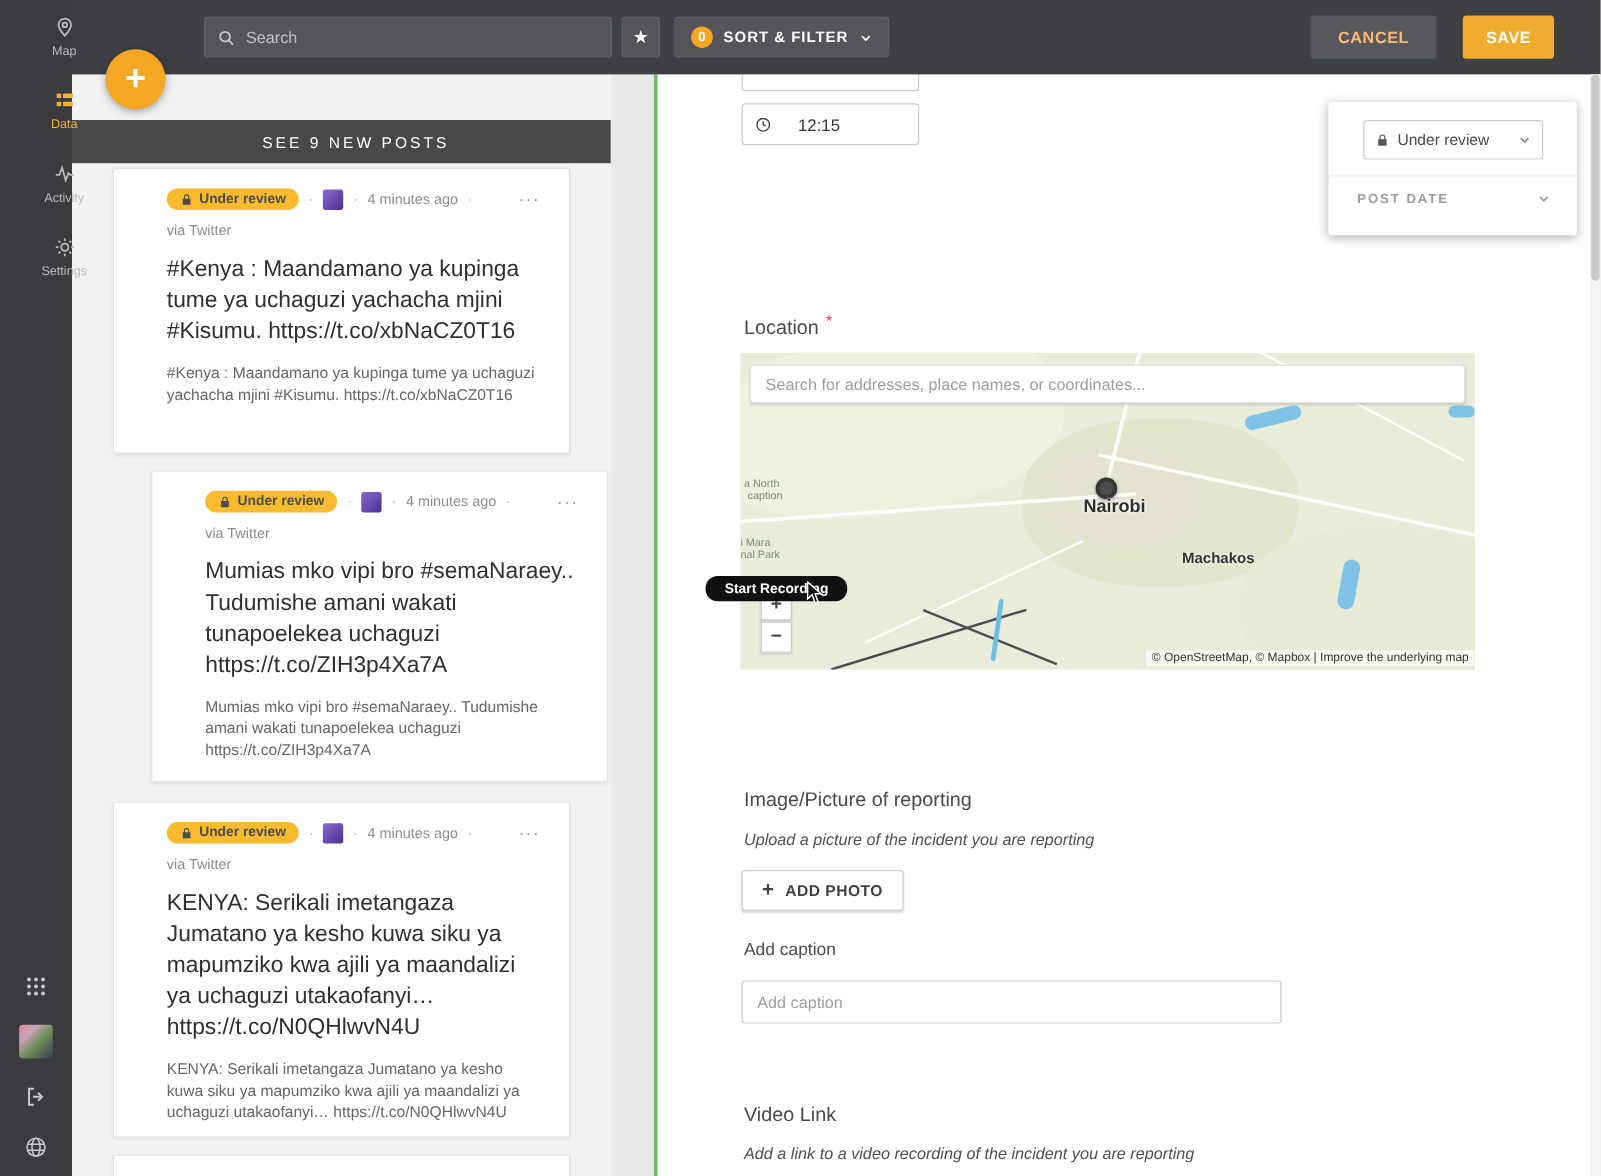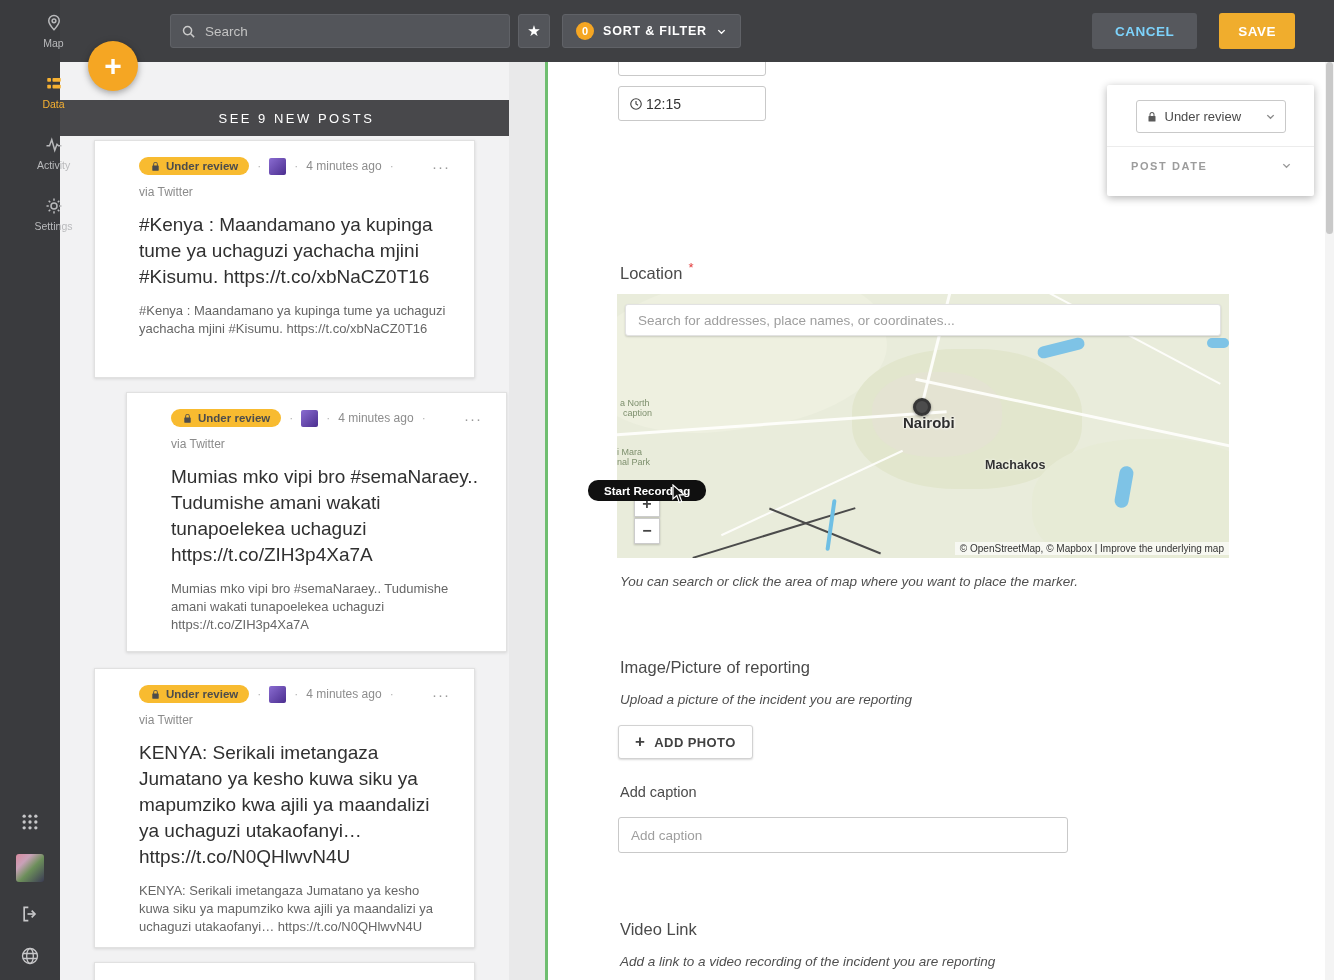--- a/index.html
+++ b/index.html
@@ -19,21 +19,21 @@
 
   
   .topbar { position:absolute; left:60px; top:0; width:1274px; height:62px; background:#3f4043; display:flex; align-items:center; z-index:5; }
   .searchbox { margin-left:110px; width:340px; height:34px; background:#53555a; border:1px solid #606267; border-radius:3px; display:flex; align-items:center; padding:0 10px; gap:9px; color:#c9c9c9; }
   .searchbox input { flex:1; background:transparent; border:none; outline:none; color:#eee; font-size:13.5px; font-family:inherit; }
   .searchbox input::placeholder { color:#c3c3c3; }
   .star-btn { margin-left:8px; width:32px; height:34px; background:#53555a; border:1px solid #606267; border-radius:3px; color:#fff; font-size:15px; display:flex; align-items:center; justify-content:center; cursor:pointer; }
   .sortfilter { margin-left:12px; height:34px; background:#53555a; border:1px solid #606267; border-radius:3px; display:flex; align-items:center; gap:9px; padding:0 13px; color:#fff; cursor:pointer; }
   .count-badge { width:18px; height:18px; border-radius:50%; background:#f5a623; font-size:11px; font-weight:bold; display:flex; align-items:center; justify-content:center; color:#fff; }
   .sf-label { font-size:12.5px; font-weight:bold; letter-spacing:.8px; }
-  .btn-cancel { margin-left:auto; height:36px; padding:0 23px; background:#56585d; color:#7dd3fc; font-weight:bold; font-size:13.5px; letter-spacing:.5px; border-radius:3px; display:flex; align-items:center; cursor:pointer; }
+  .btn-cancel { margin-left:auto; height:36px; padding:0 23px; background:#56585d; color:#fdba74; font-weight:bold; font-size:13.5px; letter-spacing:.5px; border-radius:3px; display:flex; align-items:center; cursor:pointer; }
   .btn-save { margin-left:22px; margin-right:39px; height:36px; padding:0 19px; background:#f0ad2d; color:#fff; font-weight:bold; font-size:13.5px; letter-spacing:.5px; border-radius:3px; display:flex; align-items:center; cursor:pointer; }
 
   
   .fab { position:absolute; left:88px; top:41px; width:50px; height:50px; border-radius:50%; background:#f5a623; color:#fff; font-size:30px; font-weight:bold; display:flex; align-items:center; justify-content:center; box-shadow:0 2px 7px rgba(0,0,0,.35); z-index:8; cursor:pointer; }
 
   
   .list-col { position:absolute; left:60px; top:62px; width:449px; height:918px; background:#f2f2f3; overflow:hidden; z-index:2; }
   .banner { position:absolute; left:0; top:38px; width:449px; height:36px; background:#48484b; color:#fff; font-size:13px; letter-spacing:2.5px; display:flex; align-items:center; justify-content:center; cursor:pointer;padding-left:24px; }
   .post-card { position:absolute; width:381px; background:#fff; border:1px solid #e1e1e1; box-shadow:0 1px 3px rgba(0,0,0,.12); padding:16px 24px 18px 44px; cursor:pointer; }
   .card-1 { left:34px; top:78px;  height:238px; }
@@ -44,21 +44,21 @@
   .status-chip { display:flex; align-items:center; gap:5px; background:#f8bb30; color:#4c4c4c; font-size:11.5px; font-weight:bold; padding:3px 11px; border-radius:11px; }
   .dot-sep { color:#b3b3b3; }
   .post-avatar { width:17px; height:17px; border-radius:2px; background:linear-gradient(135deg,#8a6cd1,#4b2e8f); }
   .post-overflow { margin-left:auto; color:#9a9a9a; font-size:15px; letter-spacing:1px; cursor:pointer; }
   .post-via { margin-top:10px; font-size:12px; color:#8b8b8b; }
   .post-title { margin-top:13px; font-size:19px; line-height:1.37; color:#303030; font-weight:500; word-break:break-word; }
   .post-excerpt { margin-top:12px; font-size:13px; line-height:1.4; color:#666; word-break:break-word; }
 
   
   .detail { position:absolute; left:545px; top:62px; width:789px; height:918px; background:#fff; border-left:3px solid #6fbe70; overflow:hidden; z-index:1; }
-  .field-box { position:absolute; border:1px solid #c9c9c9; border-radius:3px; background:#fff; display:flex; align-items:center; padding:0 10px; gap:3px; font-size:14px; color:#333; }
+  .field-box { position:absolute; border:1px solid #c9c9c9; border-radius:3px; background:#fff; display:flex; align-items:center; padding:0 10px; gap:22px; font-size:14px; color:#333; }
   .partial-field { left:70px; top:-20px; width:148px; height:34px; }
   .time-field { left:70px; top:24px; width:148px; height:35px; }
 
   .status-card { position:absolute; left:559px; top:23px; width:207px; height:111px; background:#fff; border-radius:2px; box-shadow:0 2px 9px rgba(0,0,0,.3); }
   .status-select { margin:15px auto 13px; width:150px; height:33px; border:1px solid #c9c9c9; border-radius:3px; display:flex; align-items:center; gap:7px; padding:0 9px; cursor:pointer; color:#4a4a4a; }
   .status-select .label { flex:1; font-size:13px; }
   .postdate-row { border-top:1px solid #ececec; height:38px; display:flex; align-items:center; justify-content:space-between; padding:0 22px 0 24px; cursor:pointer; }
   .postdate-row .label { font-size:11px; letter-spacing:1.6px; color:#9c9c9c; font-weight:bold; }
 
   .section-label { position:absolute; left:72px; font-size:16.5px; color:#4a4a4a; }
@@ -352,21 +352,20 @@
       <div class="attribution">© OpenStreetMap, © Mapbox | Improve the underlying map</div>
     </div>
 
     <div class="tooltip">Start Recording</div>
     <div class="cursor">
       <svg width="14" height="20" viewBox="0 0 14 20">
           <path d="M1 1 L1 15 L4.8 11.6 L7.3 18.4 L9.7 17.4 L7.2 10.8 L12.2 10.8 Z" fill="#111" stroke="#fff" stroke-width="1.2"></path>
         </svg>
     </div>
 
-    <div class="hint" style="top:512px;">You can search or click the area of map where you want to place the marker.</div>
 
     <div class="section-label" style="top:596px;">Image/Picture of reporting</div>
     <div class="hint" style="top:630px;">Upload a picture of the incident you are reporting</div>
     <div class="add-photo-btn">
       <span class="plus">+</span>
       <span>ADD PHOTO</span>
     </div>
     <div class="caption-label">Add caption</div>
     <input type="text" class="caption-input" placeholder="Add caption" style="">
 

